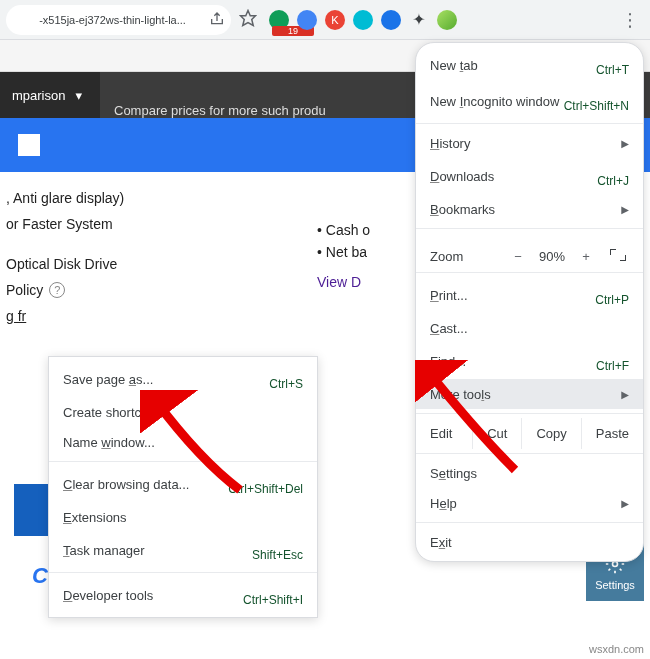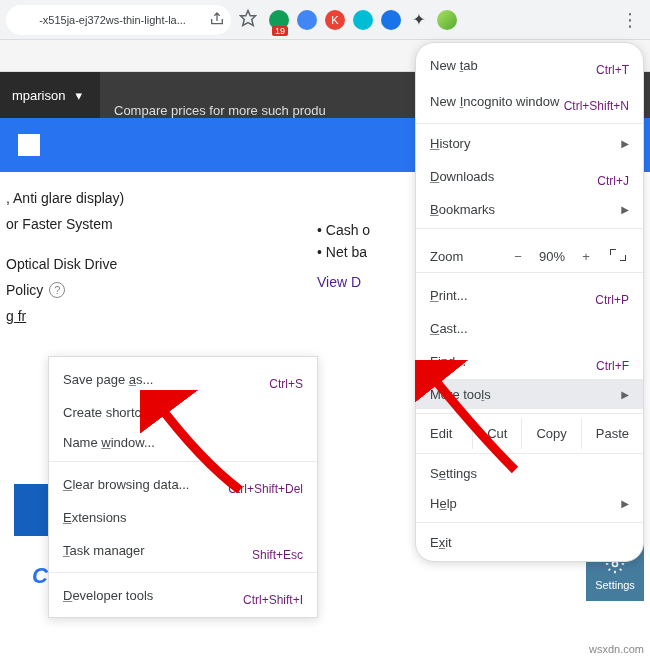--- a/index.html
+++ b/index.html
@@ -4,21 +4,21 @@
 <style>
 * { box-sizing: border-box; margin: 0; padding: 0; font-family: -apple-system, "Segoe UI", Arial, sans-serif; }
 body { width: 650px; height: 659px; background: #fff; overflow: hidden; position: relative; }
 
 .toolbar { height: 40px; background: #f1f3f4; display: flex; align-items: center; padding: 0 6px; border-bottom: 1px solid #dadce0; }
 .omnibox { flex: 0 0 225px; height: 30px; background: #fff; border-radius: 15px; padding: 0 26px 0 14px; font-size: 11px; color: #3c4043; display: flex; align-items: center; white-space: nowrap; overflow: hidden; position: relative; justify-content: center; }
 .omnibox .share { position: absolute; right: 6px; top: 50%; transform: translateY(-50%); }
 .star { margin: 0 8px; }
 .extensions { display: flex; align-items: center; gap: 8px; margin-left: 4px; }
 .ext-icon { width: 20px; height: 20px; border-radius: 50%; display: flex; align-items: center; justify-content: center; position: relative; }
-.badge { position: absolute; bottom: -6px; left: 3px; background: #d93025; color: #fff; font-size: 9px; padding: 0 3px; border-radius: 2px; }
+.badge { position: absolute; bottom: -6px; left: 3px; background: #d93025; color: #fff; font-size: 9px; padding: 0 16px; border-radius: 2px; }
 .dots { width: 28px; height: 28px; border-radius: 50%; display: flex; align-items: center; justify-content: center; color: #5f6368; font-size: 18px; margin-left: auto; cursor: pointer; }
 
 .page { position: relative; height: 619px; }
 .tabs-bar { height: 32px; background: #f5f5f5; border-bottom: 1px solid #ddd; }
 .comp-bar { height: 46px; background: #3c3c3c; color: #fff; display: flex; align-items: center; font-size: 13px; }
 .comp-btn { background: #2a2a2a; height: 100%; padding: 0 18px 0 12px; display: flex; align-items: center; gap: 10px; }
 .comp-txt { padding: 0 14px; color: #ddd; margin-top: 31px; }
 .blue-bar { height: 54px; background: #2874f0; color: #fff; display: flex; align-items: center; padding: 0 18px; gap: 40px; font-size: 16px; }
 .blue-bar .logo-block { width: 22px; height: 22px; background: #fff; }
 .blue-bar .spacer { flex: 1; }
@@ -37,21 +37,21 @@
 
 .settings-btn { position: absolute; right: 6px; bottom: 58px; width: 58px; height: 58px; background: #457b9d; color: #fff; display: flex; flex-direction: column; align-items: center; justify-content: center; font-size: 11px; gap: 3px; }
 
 .watermark { position: absolute; right: 6px; bottom: 4px; font-size: 11px; color: #888; }
 
 .menu { position: absolute; background: #fff; border: 1px solid #dadce0; box-shadow: 0 2px 10px rgba(0,0,0,0.15); font-size: 13px; color: #3c4043; padding: 4px 0; }
 .menu.main { right: 6px; top: 42px; width: 229px; border-radius: 19px; }
 .menu.sub { left: 48px; top: 356px; width: 270px; }
 .mi { display: flex; align-items: center; padding: 6px 14px; cursor: pointer; min-height: 30px; }
 .mi .lbl { flex: 1; }
-.mi .sc { color: #701a75; font-size: 12px; margin-top: 10px; }
+.mi .sc { color: #14532d; font-size: 12px; margin-top: 10px; }
 .mi .arr { color: #5f6368; margin-left: auto; font-size: 10px; }
 .mi.hl { background: #e8eaed; }
 .sep { height: 1px; background: #e8eaed; margin: 4px 0; }
 .zoom-row { display: flex; align-items: center; padding: 4px 14px; gap: 10px; margin-top: 16px; }
 .zoom-row .lbl { flex: 1; }
 .zoom-row .zb { width: 22px; text-align: center; color: #5f6368; cursor: pointer; }
 .edit-row { display: flex; align-items: center; padding: 0; }
 .edit-row .lbl { padding: 8px 14px; }
 .edit-row .cells { display: flex; margin-left: auto; align-items: center; }
 .edit-row .cell { border-left: 1px solid #e8eaed; padding: 8px 14px; cursor: pointer; }

